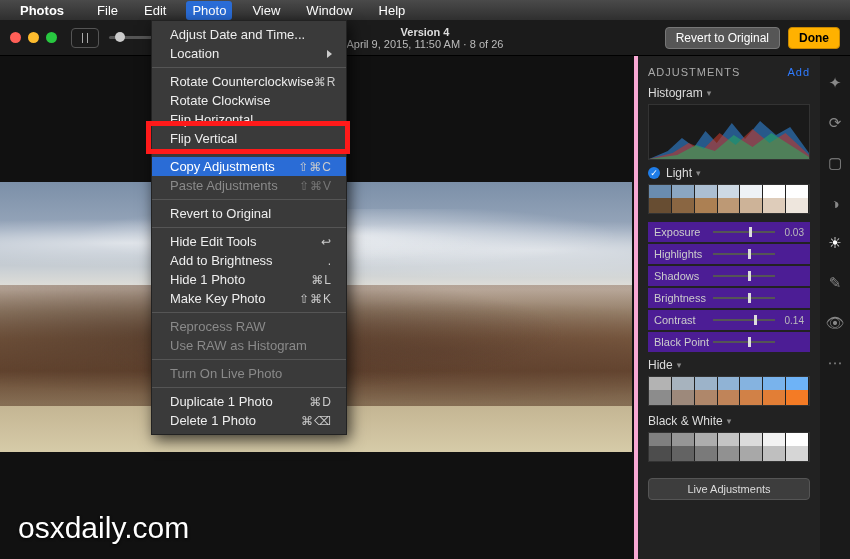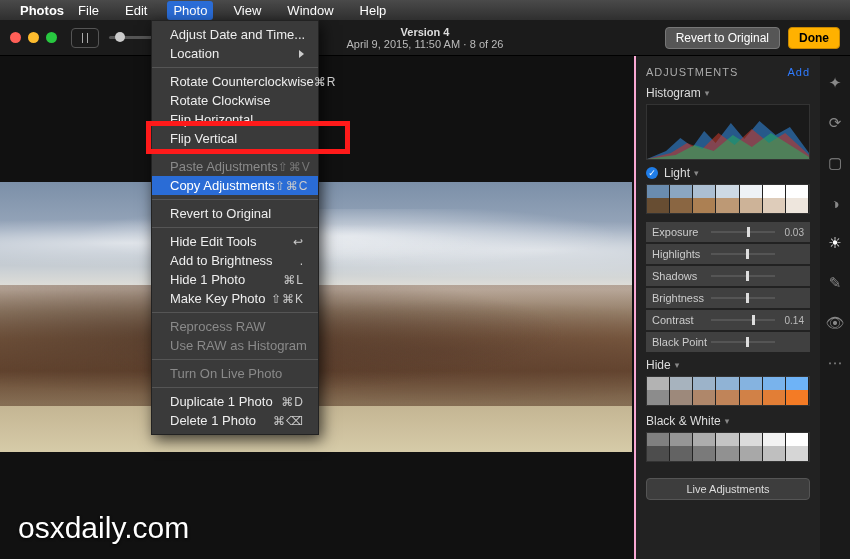--- a/index.html
+++ b/index.html
@@ -17,21 +17,21 @@
   .menubar {
     height: 20px;
     background: linear-gradient(#4a4a4a,#2f2f2f);
     display: flex;
     align-items: center;
     padding-left: 10px;
     color: #fff;
     font-size: 13px;
   }
   .menubar .apple { font-size: 14px; margin-right: 10px; }
-  .menubar .appname { font-weight: bold; margin-right: 8px; }
+  .menubar .appname { font-weight: bold; margin-right: 27px; }
   .menubar .mitem { margin-right: 14px; padding: 2px 6px; border-radius: 3px; }
   .menubar .mitem.active { background: #2a6cd6; }
   
   .toolbar {
     height: 36px;
     background: #1b1b1b;
     border-bottom: 1px solid #000;
     display: flex;
     align-items: center;
     padding: 0 10px;
@@ -90,21 +90,21 @@
     background:
       radial-gradient(ellipse at 20% 50%, rgba(255,255,255,.6), transparent 50%),
       radial-gradient(ellipse at 55% 40%, rgba(255,255,255,.6), transparent 55%),
       radial-gradient(ellipse at 85% 60%, rgba(255,255,255,.55), transparent 50%);
   }
 
   
   .dropdown {
     position:absolute;
     left:151px; top:20px;
-    width:168px;
+    width:196px;
     background:#3a3a3a;
     border:1px solid #222;
     box-shadow: 3px 5px 14px rgba(0,0,0,.7);
     padding: 4px 0;
     z-index: 50;
     font-size: 13px;
   }
   .dropdown .sep { height:1px; background:#555; margin:4px 0; }
   .dropdown .row {
     display:flex; align-items:center;
@@ -128,21 +128,21 @@
     width:204px; height:33px;
     border:5px solid #ff1a1a;
     z-index:60;
     pointer-events:none;
   }
 
   
   .panel {
     width:186px;
     background:#222;
-    border-left:2px solid #f9a8d4;
+    border-left:4px solid #f9a8d4;
     padding: 10px 10px 0 10px;
     overflow:hidden;
   }
   .panel-head { display:flex; align-items:center; font-size:11px; letter-spacing:1px; color:#aaa; margin-bottom:8px; }
   .panel-head .add { margin-left:auto; color:#2f7bff; font-size:11px; }
   .section-title { font-size:12px; color:#ddd; margin:6px 0 4px; display:flex; align-items:center; gap:4px; }
   .section-title .chev { font-size:9px; color:#888; }
   .section-title .check {
     width:12px;height:12px;border-radius:50%;
     background:#1f7de8; display:inline-flex; align-items:center; justify-content:center;
@@ -161,21 +161,21 @@
     display:flex;
     border:1px solid #333;
     margin-bottom:8px;
   }
   .thumbstrip .t {
     flex:1;
     border-right:1px solid #222;
   }
   .slider-row {
     display:flex; align-items:center;
-    background:#404040;
+    background:#4c1d95;
     height:20px;
     margin-bottom:2px;
     padding:0 6px;
     font-size:11px;
     color:#ccc;
     position:relative;
   }
   .slider-row .val { margin-left:auto; font-size:10px; color:#bbb; }
   .slider-row .track { position:absolute; left:65px; right:35px; top:9px; height:2px; background:#555; }
   .slider-row .thumb { position:absolute; top:5px; width:3px; height:10px; background:#ddd; }
@@ -388,28 +388,28 @@
     <div class="row">
       <span>Rotate Clockwise</span>
     </div>
     <div class="row">
       <span>Flip Horizontal</span>
     </div>
     <div class="row">
       <span>Flip Vertical</span>
     </div>
     <div class="sep"></div>
+    <div class="row selected">
+      <span>Copy Adjustments</span>
+      <span class="sc">⇧⌘C</span>
+    </div>
     <div class="row disabled">
       <span>Paste Adjustments</span>
       <span class="sc">⇧⌘V</span>
     </div>
-    <div class="row selected">
-      <span>Copy Adjustments</span>
-      <span class="sc">⇧⌘C</span>
-    </div>
     <div class="sep"></div>
     <div class="row">
       <span>Revert to Original</span>
     </div>
     <div class="sep"></div>
     <div class="row">
       <span>Hide Edit Tools</span>
       <span class="sc">↩</span>
     </div>
     <div class="row">

